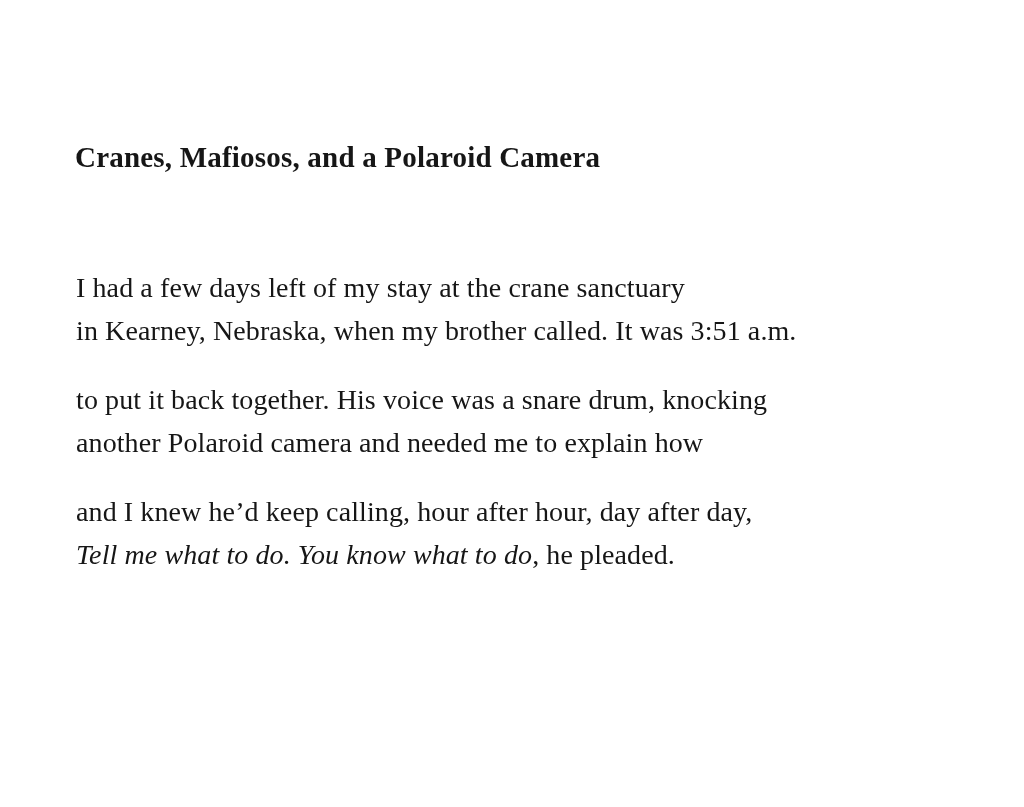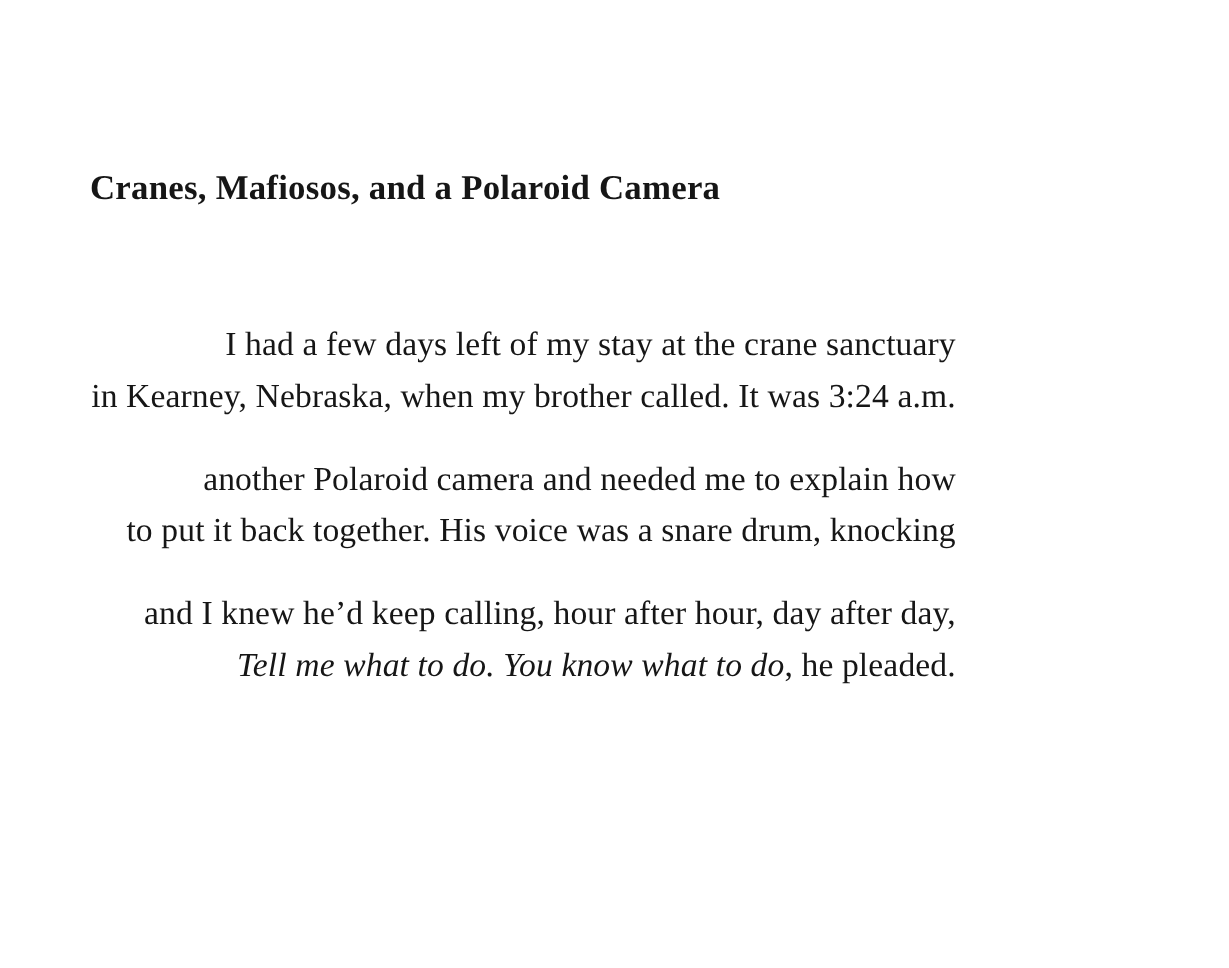--- a/index.html
+++ b/index.html
@@ -34,41 +34,40 @@
   .poem {
     position: absolute;
     left: 76px;
     top: 266px;
     font-size: 28px;
     line-height: 43px;
     letter-spacing: 0.1px;
   }
   .stanza {
     margin: 0 0 26px 0;
-    text-align: right;
   }
   .line {
     white-space: pre;
   }
   .line em {
     font-style: italic;
   }
 </style>
 </head>
 <body>
 
 <div class="page" style="color: rgb(22, 22, 22); background: rgb(255, 255, 255);">
   <h1 class="title">Cranes, Mafiosos, and a Polaroid Camera</h1>
   <div class="poem">
       <div class="stanza">
         <div class="line"><span>I had a few days left of my stay at the crane sanctuary</span></div>
-        <div class="line"><span>in Kearney, Nebraska, when my brother called. It was 3:24 a.m.</span></div>
+        <div class="line"><span>in Kearney, Nebraska, when my brother called. It was 3:51 a.m.</span></div>
       </div>
       <div class="stanza">
+        <div class="line"><span>to put it back together. His voice was a snare drum, knocking</span></div>
         <div class="line"><span>another Polaroid camera and needed me to explain how</span></div>
-        <div class="line"><span>to put it back together. His voice was a snare drum, knocking</span></div>
       </div>
       <div class="stanza">
         <div class="line"><span>and I knew he’d keep calling, hour after hour, day after day,</span></div>
         <div class="line"><em>Tell me what to do. You know what to do</em><span>, he pleaded.</span></div>
       </div>
     </div>
 </div>
 
 </body></html>

